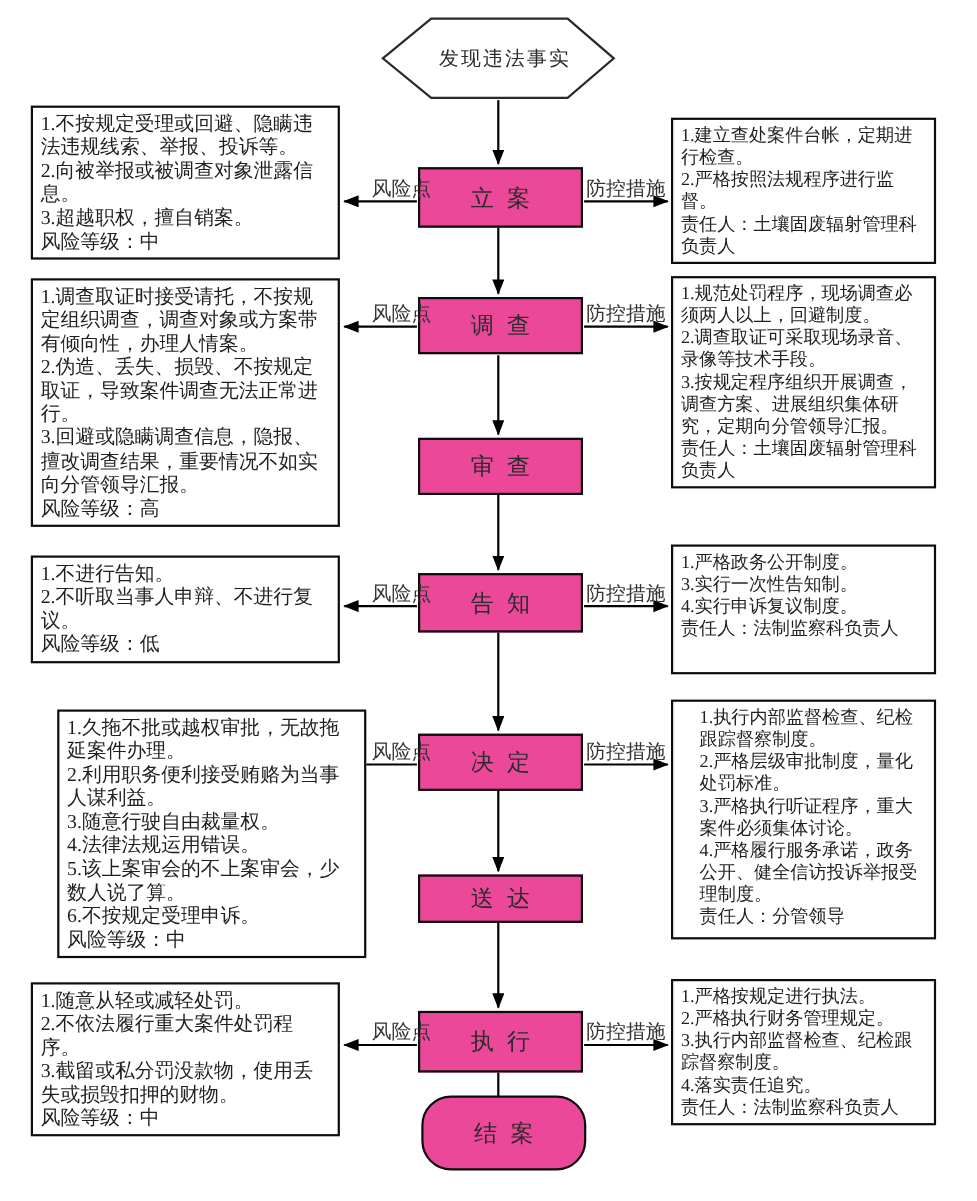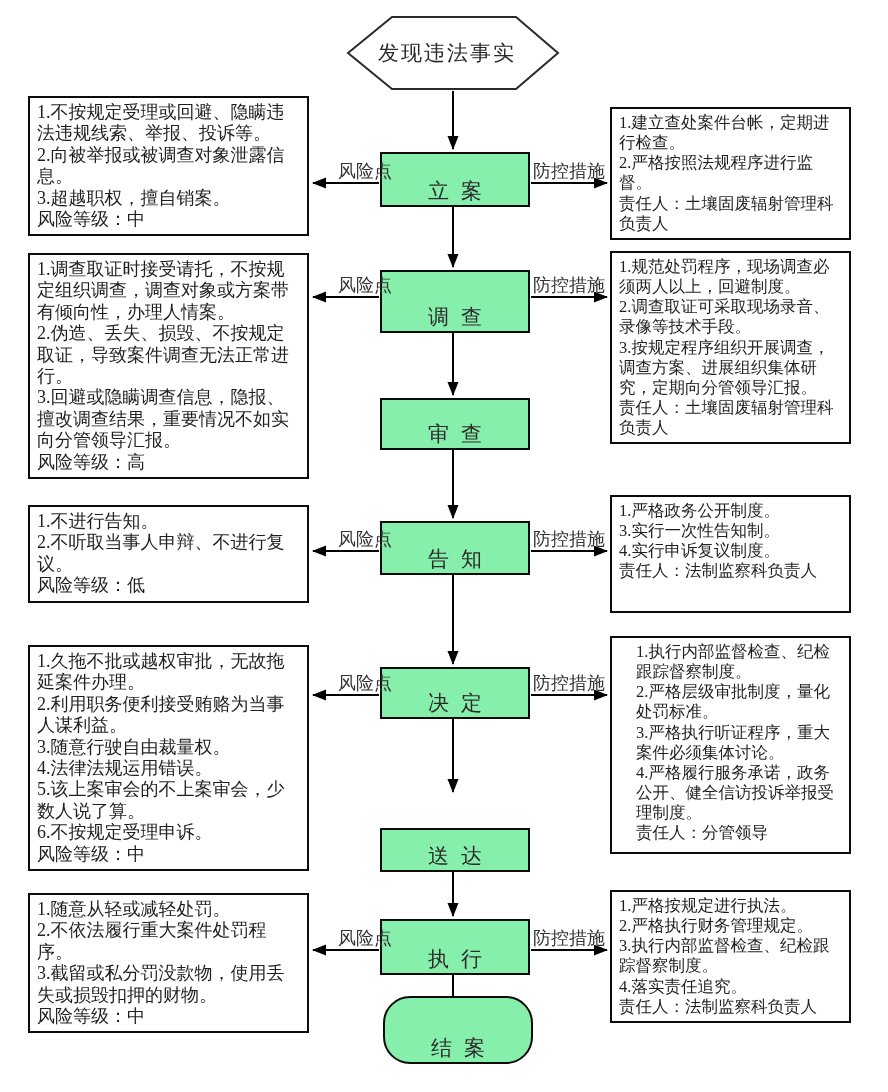--- a/index.html
+++ b/index.html
@@ -1,25 +1,25 @@
 <!DOCTYPE html>
 <html><head>
 <meta charset="utf-8">
 <style>
   html,body{margin:0;padding:0;background:#fff;}
   .canvas{position:relative;width:888px;height:1092px;background:#fff;overflow:hidden;
           font-family:"Liberation Serif","DejaVu Serif",serif;color:#1f1f1f;}
   svg.connectors{position:absolute;left:0;top:0;width:888px;height:1092px;}
   svg.connectors line{stroke:#000;stroke-width:2;}
   svg.connectors polygon.hex{fill:#fff;stroke:#2a2a2a;stroke-width:2;}
-  .hex-label{position:absolute;left:352px;top:20px;width:186px;height:66px;
+  .hex-label{position:absolute;left:364px;top:20px;width:186px;height:66px;
              display:flex;align-items:center;justify-content:center;
-             font-size:21px;color:#2b2b2b;letter-spacing:2px;padding-left:2px;}
-  .step-box{position:absolute;left:380px;width:150px;border:2px solid #0c0c0c;background:#86efac;
-            box-sizing:border-box;display:flex;align-items:flex-end;justify-content:center;
+             font-size:18px;color:#2b2b2b;letter-spacing:2px;padding-left:2px;}
+  .step-box{position:absolute;left:380px;width:150px;border:2px solid #0c0c0c;background:#ec4899;
+            box-sizing:border-box;display:flex;align-items:center;justify-content:center;
             font-size:21px;color:#2b2b2b;}
   .step-box .lbl{letter-spacing:12px;padding-left:12px;}
   .stadium{border-radius:27px;}
   .side-box{position:absolute;border:2px solid #0c0c0c;background:#fff;box-sizing:border-box;
             padding:4px 7px;}
   .side-box .box-items div, .side-box .box-footer{white-space:normal;}
   .risk-box{left:28px;width:281px;font-size:18px;line-height:1.19;}
   .ctrl-box{left:610px;width:241px;font-size:16.5px;line-height:1.22;}
   .arrow-label{position:absolute;font-size:18px;color:#333;white-space:nowrap;}
   .risk-lbl{left:317px;margin-left:21px;}
@@ -58,33 +58,33 @@
     <line x1="531" y1="551" x2="607" y2="551" marker-end="url(#ah)"></line>
     <line x1="531" y1="695" x2="607" y2="695" marker-end="url(#ah)"></line>
     <line x1="531" y1="950" x2="607" y2="950" marker-end="url(#ah)"></line>
   </svg>
 
   <div class="hex-label">发现违法事实</div>
 
   <div class="step-box" style="top:152px;height:55px;">
     <span class="lbl">立案</span>
   </div>
-  <div class="step-box" style="top:270px;height:63px;">
+  <div class="step-box" style="top:270px;height:52px;">
     <span class="lbl">调查</span>
   </div>
   <div class="step-box" style="top:398px;height:52px;">
     <span class="lbl">审查</span>
   </div>
   <div class="step-box" style="top:521px;height:54px;">
     <span class="lbl">告知</span>
   </div>
   <div class="step-box" style="top:667px;height:52px;">
     <span class="lbl">决定</span>
   </div>
-  <div class="step-box" style="top:795px;height:44px;margin-top:33px;">
+  <div class="step-box" style="top:795px;height:44px;">
     <span class="lbl">送达</span>
   </div>
   <div class="step-box" style="top:919px;height:56px;">
     <span class="lbl">执行</span>
   </div>
   <div class="step-box stadium" style="left:383px;top:996px;height:68px;">
     <span class="lbl">结案</span>
   </div>
 
   <div class="side-box risk-box" style="top:96px;min-height:135px;">
@@ -103,21 +103,21 @@
       </div>
     <div class="box-footer">风险等级：高</div>
   </div>
   <div class="side-box risk-box" style="top:505px;min-height:95px;">
     <div class="box-items">
         <div>1.不进行告知。</div>
         <div>2.不听取当事人申辩、不进行复议。</div>
       </div>
     <div class="box-footer">风险等级：低</div>
   </div>
-  <div class="side-box risk-box" style="top:645px;min-height:212px;">
+  <div class="side-box risk-box" style="top:645px;min-height:212px;margin-left:24px;">
     <div class="box-items">
         <div>1.久拖不批或越权审批，无故拖延案件办理。</div>
         <div>2.利用职务便利接受贿赂为当事人谋利益。</div>
         <div>3.随意行驶自由裁量权。</div>
         <div>4.法律法规运用错误。</div>
         <div>5.该上案审会的不上案审会，少数人说了算。</div>
         <div>6.不按规定受理申诉。</div>
       </div>
     <div class="box-footer">风险等级：中</div>
   </div>

